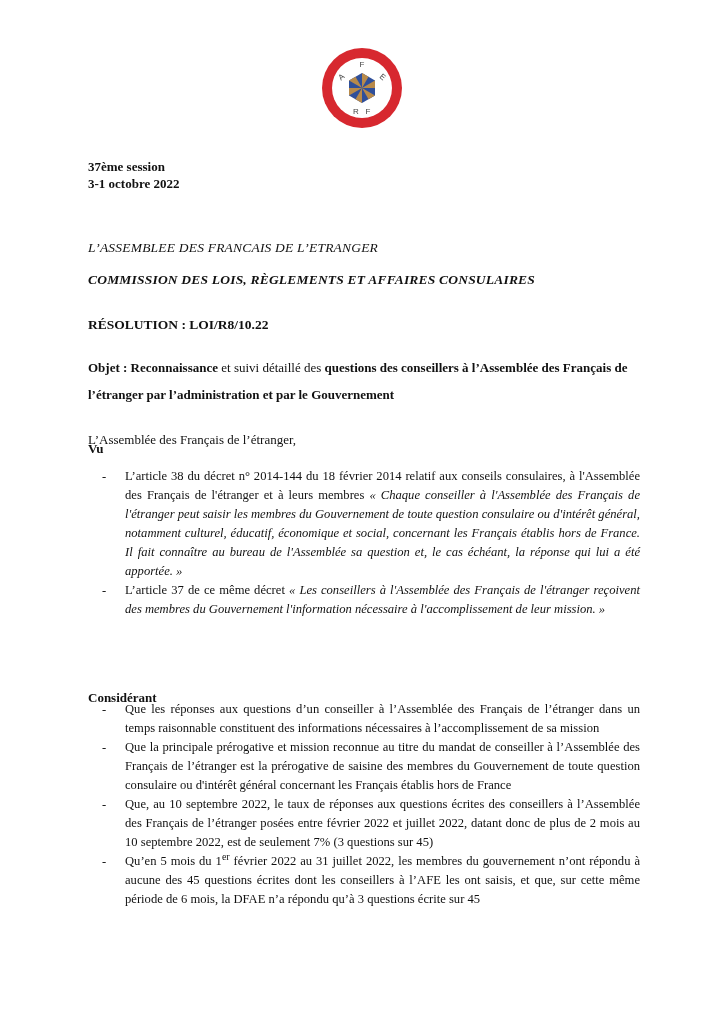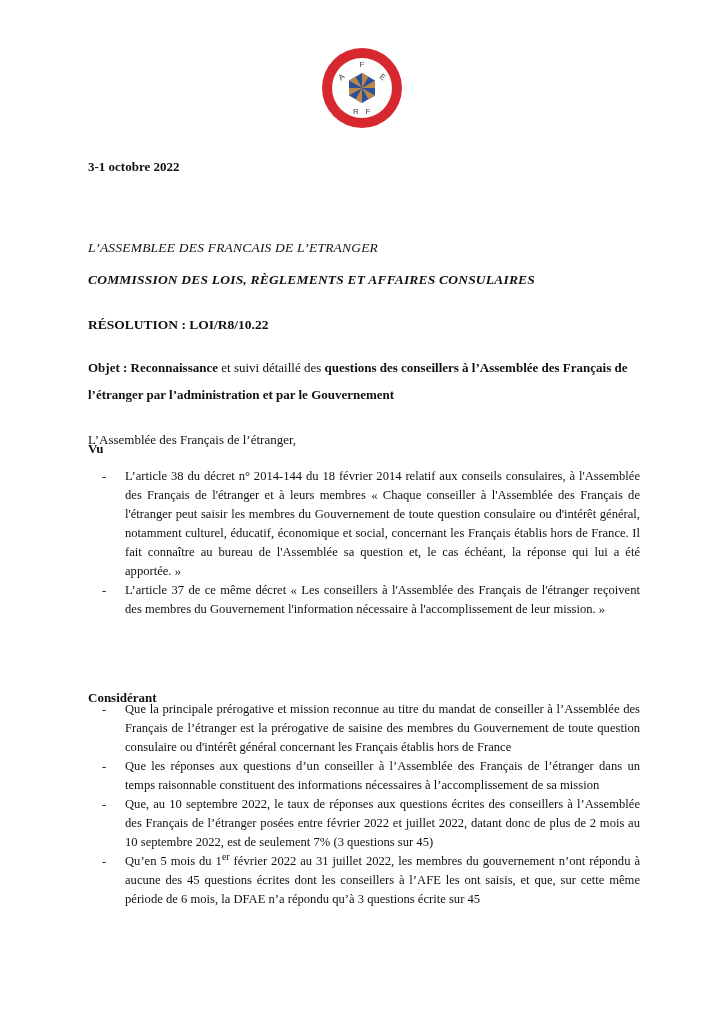--- a/index.html
+++ b/index.html
@@ -15,21 +15,21 @@
   .objet .nb { font-weight: normal; }
   .intro { top: 432px; font-size: 13px; }
   .vu { top: 441px; font-weight: bold; font-size: 13px; }
   .cons { top: 670px; font-weight: bold; font-size: 13px; margin-top: 20px; }
   ul.items { position: absolute; left: 88px; width: 552px; margin: 0; padding: 0; list-style: none;
              font-size: 12.6px; line-height: 19px; text-align: justify; }
   ul.items li { position: relative; padding-left: 37px; }
   ul.items li::before { content: "-"; position: absolute; left: 14px; top: 0; }
   .list-vu { top: 467px; }
   .list-cons { top: 700px; }
-  .it { }
+  .it { font-style: italic; }
   sup { font-size: 10px; line-height: 0; }
 </style>
 </head>
 <body>
 
 <svg class="logo" viewBox="0 0 88 88">
   <circle cx="44" cy="44" r="40" fill="#d7282f"></circle>
   <circle cx="44" cy="44" r="30" fill="#ffffff"></circle>
   <g transform="translate(44,44)">
     <polygon points="0,-15 13,-7.5 13,7.5 0,15 -13,7.5 -13,-7.5" fill="#2f4f9a"></polygon>
@@ -41,20 +41,21 @@
     <polygon points="0,0 -13,-7.5 -6.5,-11.25" fill="#b88a4a"></polygon>
   </g>
   <text x="44" y="23" font-size="8" text-anchor="middle" fill="#444" font-family="Liberation Sans, sans-serif">F</text>
   <text x="25" y="35" font-size="8" text-anchor="middle" fill="#444" font-family="Liberation Sans, sans-serif" transform="rotate(-40 25 35)">A</text>
   <text x="63" y="35" font-size="8" text-anchor="middle" fill="#444" font-family="Liberation Sans, sans-serif" transform="rotate(40 63 35)">E</text>
   <text x="38" y="70" font-size="8" text-anchor="middle" fill="#444" font-family="Liberation Sans, sans-serif">R</text>
   <text x="50" y="70" font-size="8" text-anchor="middle" fill="#444" font-family="Liberation Sans, sans-serif">F</text>
 </svg>
 
 <div class="block hdr">
+  <div>37ème session</div>
   <div>3-1 octobre 2022</div>
 </div>
 
 <div class="block title1">L’ASSEMBLEE DES FRANCAIS DE L’ETRANGER</div>
 <div class="block title2">COMMISSION DES LOIS, RÈGLEMENTS ET AFFAIRES CONSULAIRES</div>
 <div class="block resol">RÉSOLUTION : LOI/R8/10.22</div>
 
 <div class="block objet">
   <span>Objet : Reconnaissance</span><span class="nb"> et suivi détaillé des </span><span>questions des conseillers à l’Assemblée des Français de l’étranger par l’administration et par le Gouvernement</span>
 </div>
@@ -66,19 +67,19 @@
   <li>
     <span>L’article 38 du décret n° 2014-144 du 18 février 2014 relatif aux conseils consulaires, à l'Assemblée des Français de l'étranger et à leurs membres </span><span class="it">« Chaque conseiller à l'Assemblée des Français de l'étranger peut saisir les membres du Gouvernement de toute question consulaire ou d'intérêt général, notamment culturel, éducatif, économique et social, concernant les Français établis hors de France. Il fait connaître au bureau de l'Assemblée sa question et, le cas échéant, la réponse qui lui a été apportée. »</span>
   </li>
   <li>
     <span>L’article 37 de ce même décret </span><span class="it">« Les conseillers à l'Assemblée des Français de l'étranger reçoivent des membres du Gouvernement l'information nécessaire à l'accomplissement de leur mission. »</span>
   </li>
 </ul>
 
 <div class="block cons">Considérant</div>
 <ul class="items list-cons">
+  <li>Que les réponses aux questions d’un conseiller à l’Assemblée des Français de l’étranger dans un temps raisonnable constituent des informations nécessaires à l’accomplissement de sa mission</li>
   <li>Que la principale prérogative et mission reconnue au titre du mandat de conseiller à l’Assemblée des Français de l’étranger est la prérogative de saisine des membres du Gouvernement de toute question consulaire ou d'intérêt général concernant les Français établis hors de France</li>
-  <li>Que les réponses aux questions d’un conseiller à l’Assemblée des Français de l’étranger dans un temps raisonnable constituent des informations nécessaires à l’accomplissement de sa mission</li>
   <li>Que, au 10 septembre 2022, le taux de réponses aux questions écrites des conseillers à l’Assemblée des Français de l’étranger posées entre février 2022 et juillet 2022, datant donc de plus de 2 mois au 10 septembre 2022, est de seulement 7% (3 questions sur 45)</li>
   <li>
     <span>Qu’en 5 mois du 1</span><sup>er</sup><span> février 2022 au 31 juillet 2022, les membres du gouvernement n’ont répondu à aucune des 45 questions écrites dont les conseillers à l’AFE les ont saisis, et que, sur cette même période de 6 mois, la DFAE n’a répondu qu’à 3 questions écrite sur 45</span>
   </li>
 </ul>
 
 </body></html>

